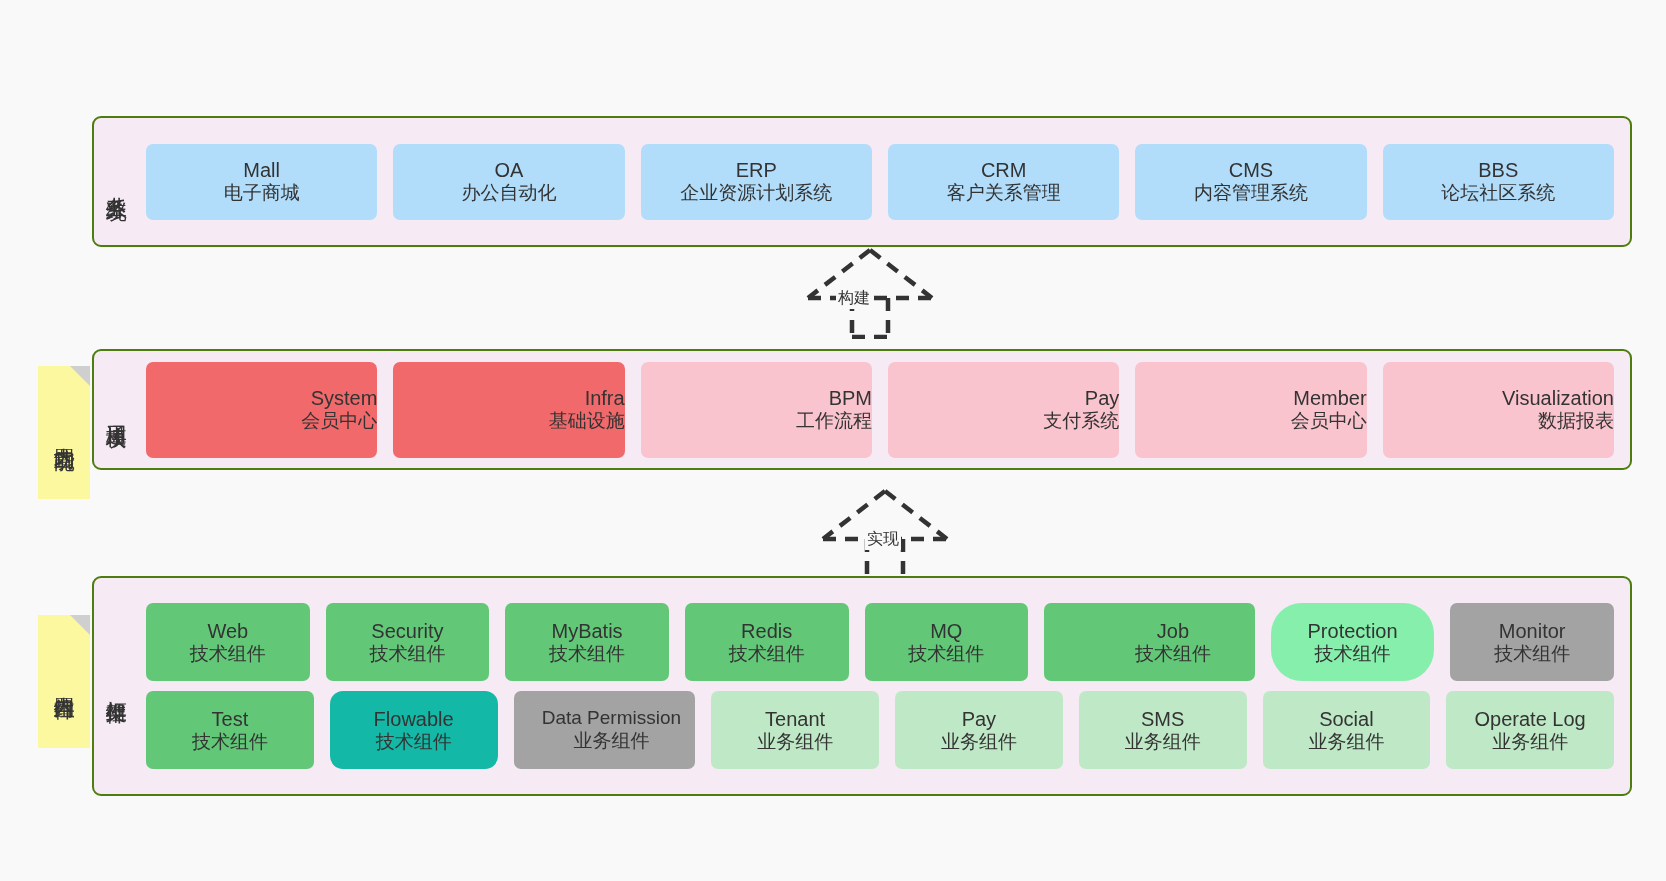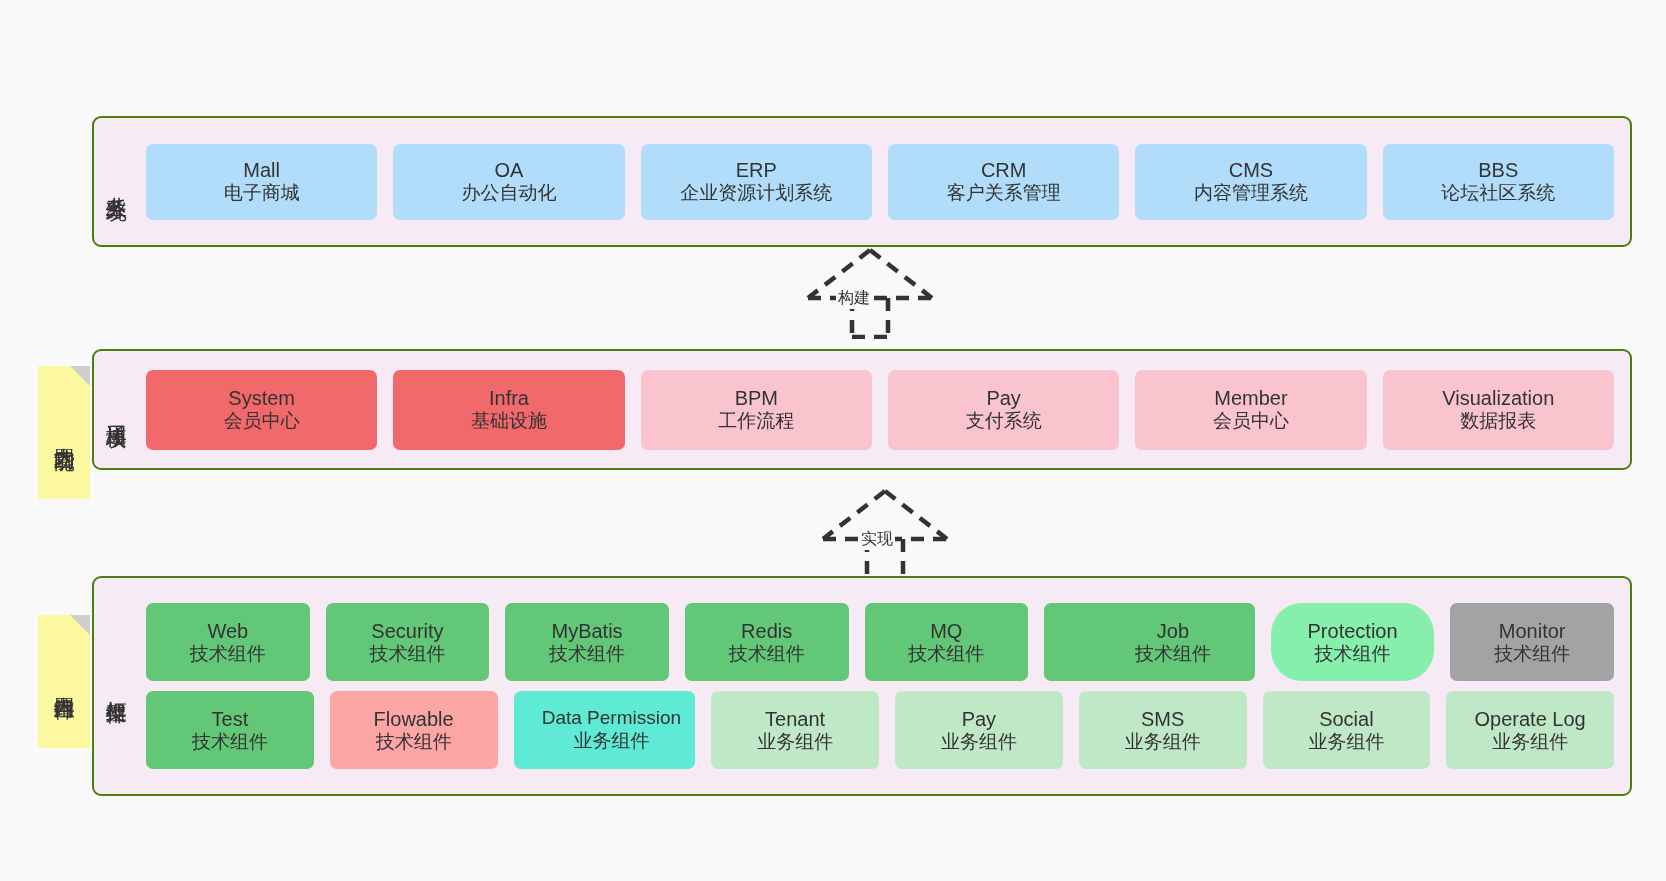--- a/index.html
+++ b/index.html
@@ -67,21 +67,21 @@
     text-align:center;
     color:#333333;
     line-height:1.2;
     box-sizing:border-box;
   }
   .card .t1{font-size:20px;}
   .card .t2{font-size:19px;}
   .card .t1.multi{font-size:19px;}
 
   .row-top .card{height:76px;}
-  .row-mid .card{height:80px;}
+  .row-mid .card{height:96px;align-items:flex-end;}
   .row-bot .card{height:78px;}
 
   
   .sticky{
     position:absolute;
     background:#fbf8a0;
     width:52px;
     font-size:21px;
     letter-spacing:1px;
     line-height:1.16;
@@ -200,21 +200,21 @@
 
   <div class="conn" style="left:805px;top:485px;width:160px;height:97px;">
     <svg width="160" height="97" viewBox="0 0 160 97">
       <path d="M80 6 L142 54" stroke="#333" stroke-width="4.5" fill="none" stroke-dasharray="13,9"></path>
       <path d="M80 6 L18 54" stroke="#333" stroke-width="4.5" fill="none" stroke-dasharray="13,9"></path>
       <path d="M18 54 L142 54" stroke="#333" stroke-width="4.5" fill="none" stroke-dasharray="13,9"></path>
       <path d="M62 54 L62 95" stroke="#333" stroke-width="4.5" fill="none" stroke-dasharray="13,9"></path>
       <path d="M98 54 L98 95" stroke="#333" stroke-width="4.5" fill="none" stroke-dasharray="13,9"></path>
       <path d="M62 95 L98 95" stroke="#333" stroke-width="4.5" fill="none" stroke-dasharray="13,9"></path>
     </svg>
-    <div class="conn-label" style="left:54px;top:44px;background:#f9f9f9;padding:0 2px;">实现</div>
+    <div class="conn-label" style="left:60px;top:44px;background:#f9f9f9;padding:0 2px;">实现</div>
   </div>
 
   <div class="sticky" style="left:38px;top:615px;height:133px;">
     <span class="fold"></span>
     <span>内置组件</span>
   </div>
 
   <div class="layer" style="left:92px;top:576px;width:1540px;height:220px;">
     <div class="layer-title">框架组件</div>
     <div class="cards two-rows">
@@ -252,25 +252,25 @@
           <div class="t1">Monitor</div>
           <div class="t2">技术组件</div>
         </div>
       </div>
 
       <div class="card-row row-bot">
         <div class="card" style="background:#62c878;">
           <div class="t1">Test</div>
           <div class="t2">技术组件</div>
         </div>
-        <div class="card" style="background:#fca5a5;">
+        <div class="card" style="background:#14b8a6;border-radius:13px;">
           <div class="t1">Flowable</div>
           <div class="t2">技术组件</div>
         </div>
-        <div class="card" style="background:#5eead4;padding-left:14px;">
+        <div class="card" style="background:#a3a3a3;padding-left:14px;">
           <div class="t1 multi">Data Permission</div>
           <div class="t2">业务组件</div>
         </div>
         <div class="card" style="background:#bfe8c6;">
           <div class="t1">Tenant</div>
           <div class="t2">业务组件</div>
         </div>
         <div class="card" style="background:#bfe8c6;">
           <div class="t1">Pay</div>
           <div class="t2">业务组件</div>

